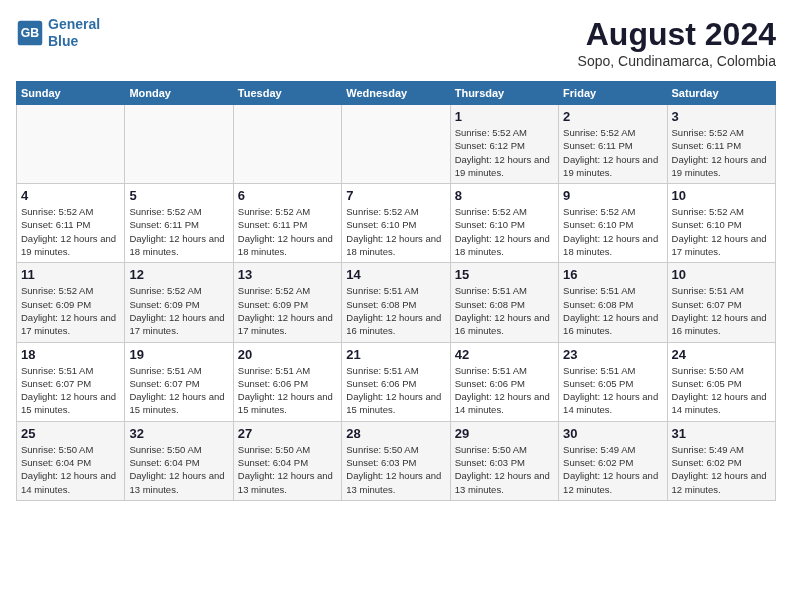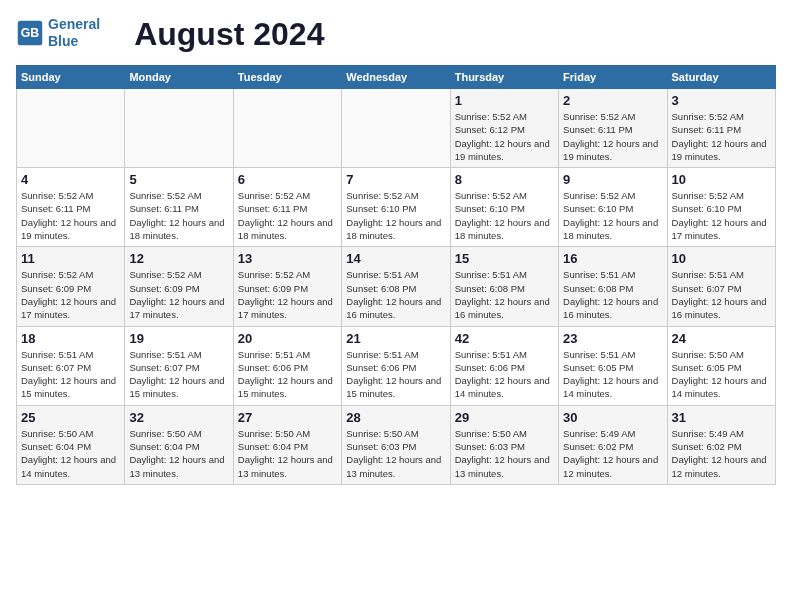--- a/index.html
+++ b/index.html
@@ -5,20 +5,21 @@
     * { margin: 0; padding: 0; box-sizing: border-box; }
     body {
       font-family: Arial, sans-serif;
       background: #fff;
       width: 792px;
       min-height: 612px;
       padding: 16px;
     }
     .header {
       display: flex;
+      justify-content: space-between;
       align-items: flex-start;
       margin-bottom: 12px;
     }
     .logo {
       display: flex;
       align-items: center;
       gap: 4px;
     }
     .logo-text {
       font-size: 14px;
@@ -99,20 +100,21 @@
     </svg>
     <div>
       <div class="logo-text">
         <span>General</span><br>
         <span style="color:#2e6da4">Blue</span>
       </div>
     </div>
   </div>
   <div class="title-block">
     <div class="main-title">August 2024</div>
+    <div class="subtitle">Sopo, Cundinamarca, Colombia</div>
   </div>
 </div>
 
 <table>
   <thead>
     <tr>
     <th>Sunday</th>
         <th>Monday</th>
         <th>Tuesday</th>
         <th>Wednesday</th>

